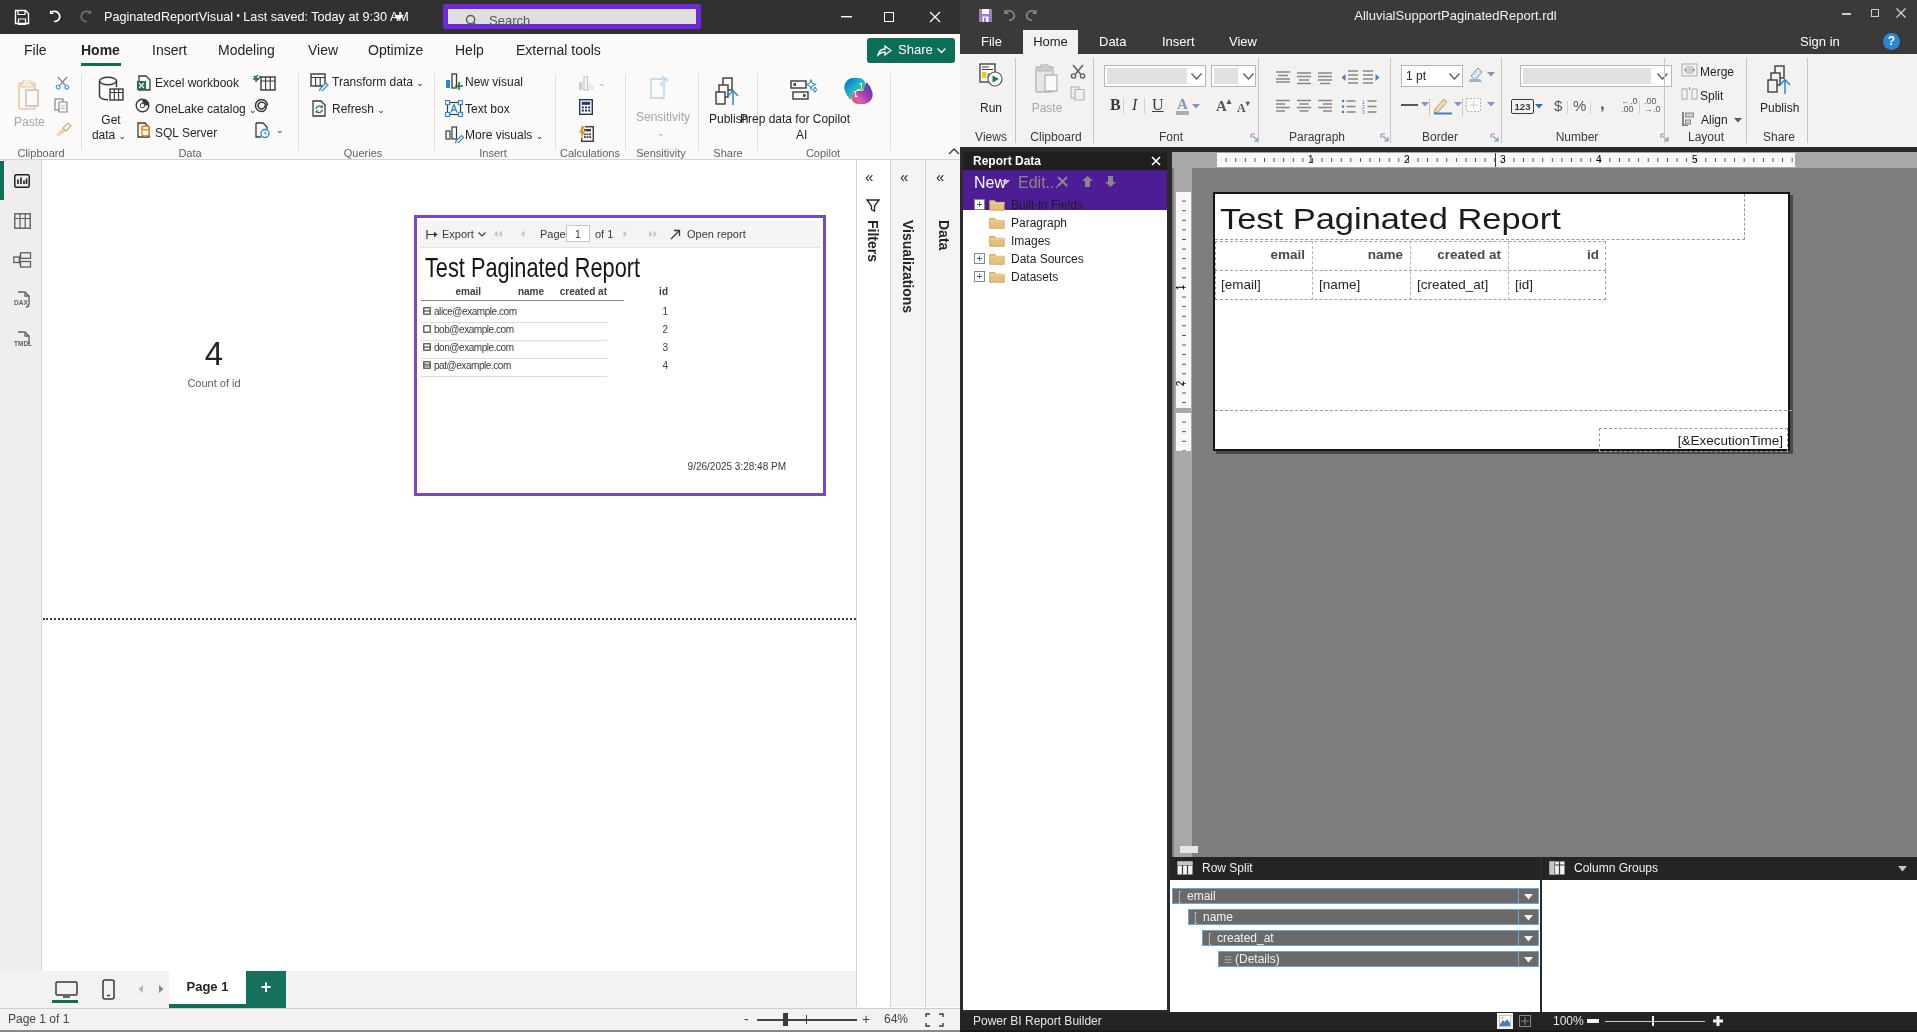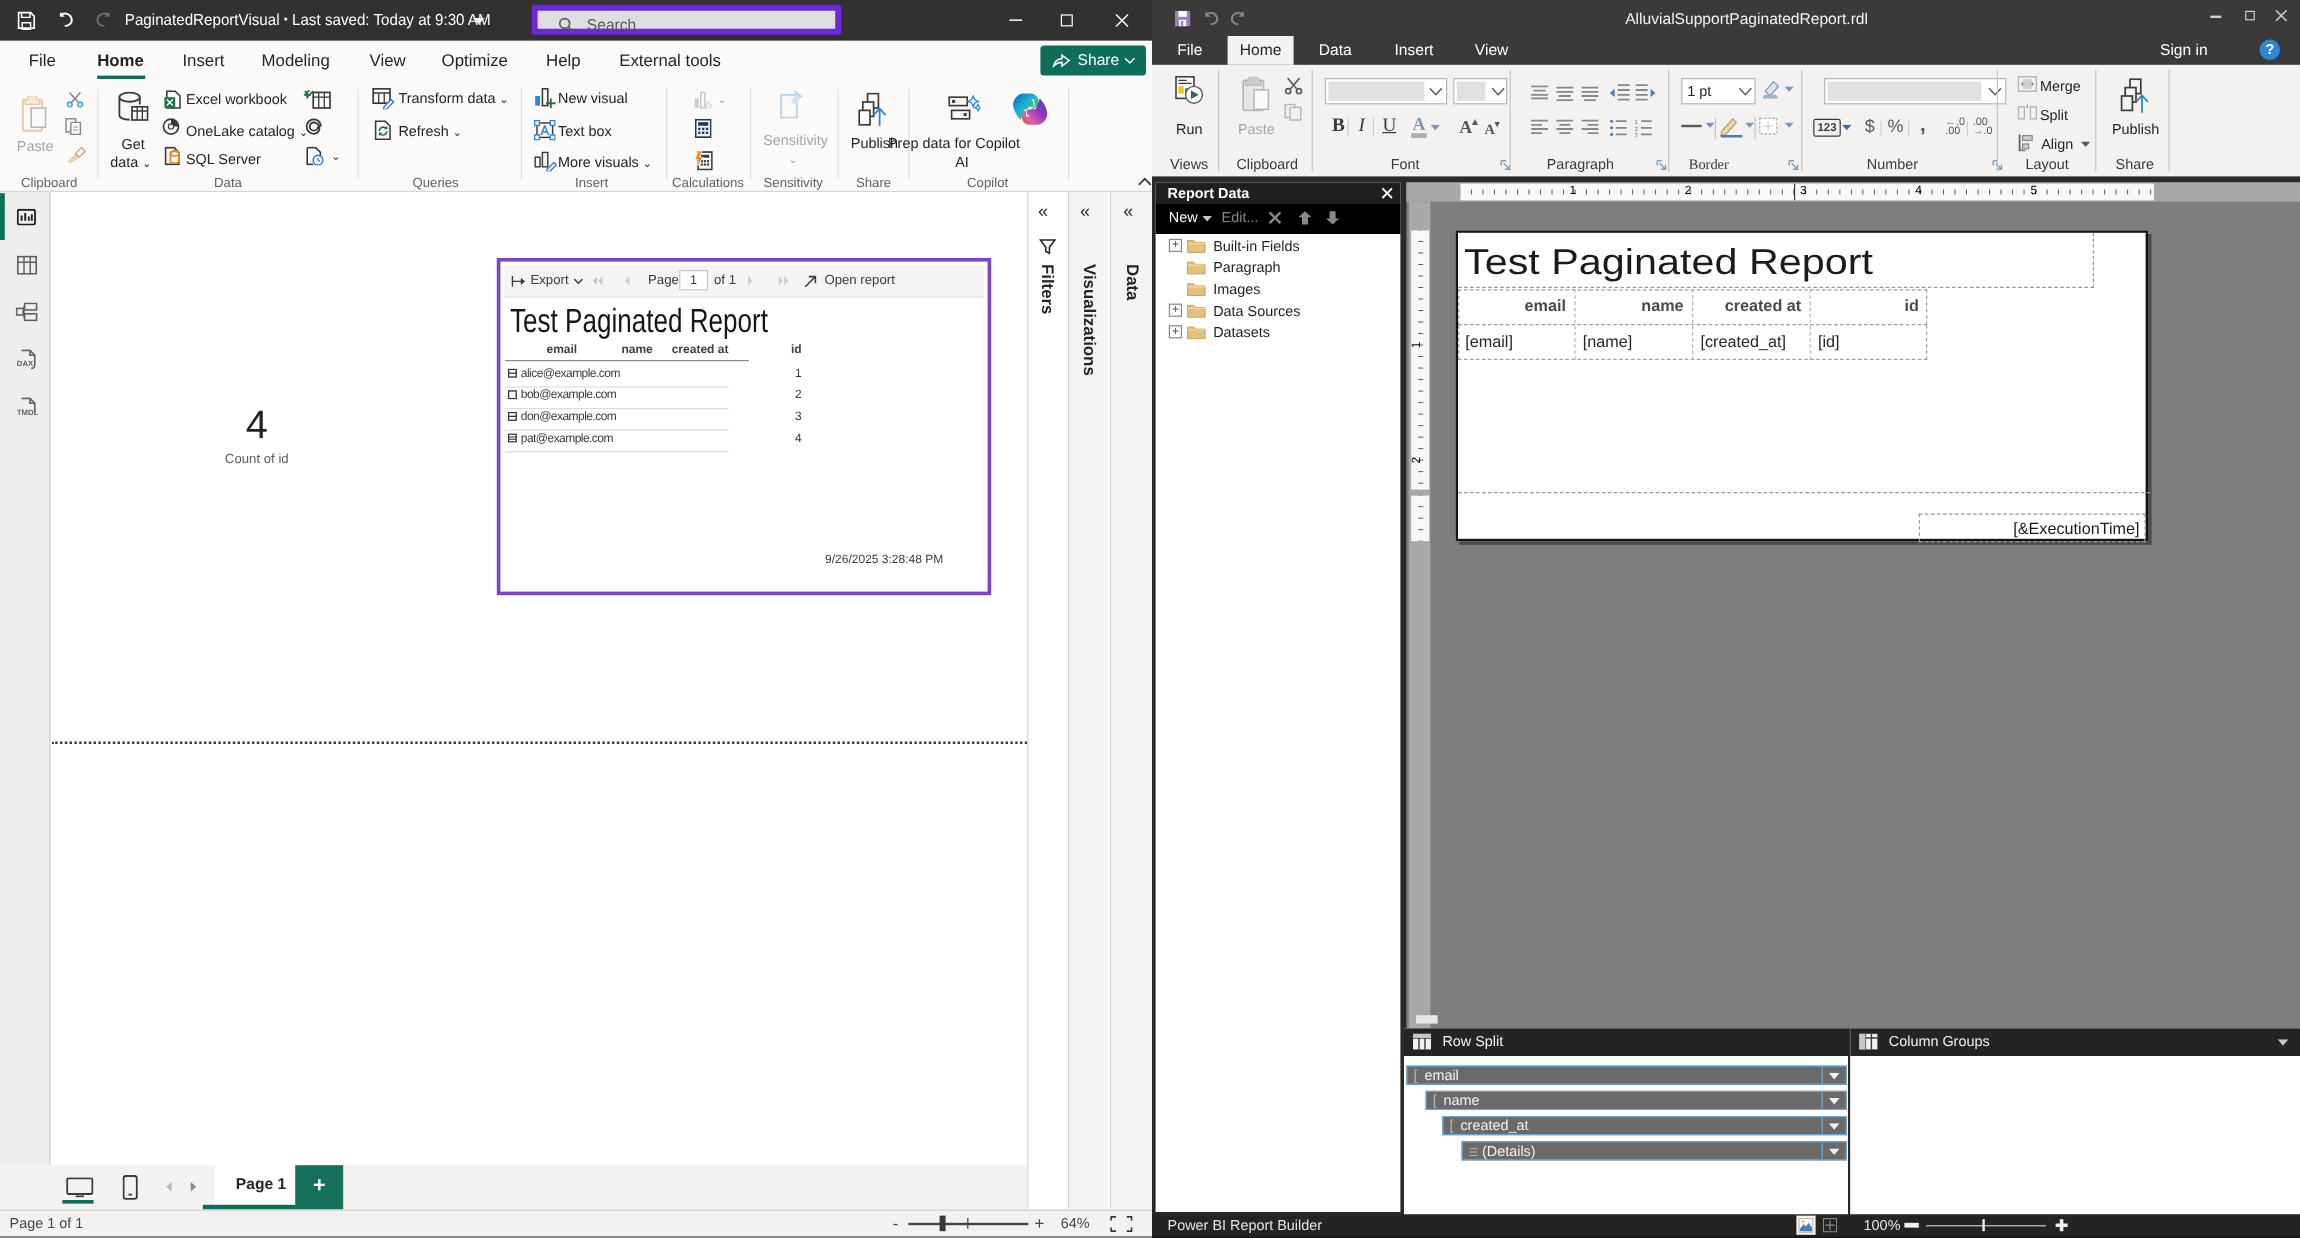--- a/index.html
+++ b/index.html
@@ -25,21 +25,21 @@
 
 #rapp{position:absolute;left:960px;top:0;width:957px;height:1032px;background:#2b2a29;}
 .rt-title{position:absolute;left:0;top:0;width:957px;height:30px;background:#3b3a38;color:#fff;}
 .rt-tabs{position:absolute;left:0;top:30px;width:957px;height:24px;background:#3b3a38;color:#fff;font-size:13px;}
 .rt-ribbon{position:absolute;left:0;top:54px;width:957px;height:93px;background:#f3f2f1;}
 .rrsep{position:absolute;top:4px;width:1px;height:85px;background:#c8c6c4;}
 .rrlabel{position:absolute;top:76px;font-size:12px;color:#3b3a39;text-align:center;}
 
 .rd-panel{position:absolute;left:3px;top:152px;width:204px;height:858px;background:#fff;}
 .rd-head{position:absolute;left:0;top:0;width:204px;height:18px;background:#201f1e;color:#fff;font-size:12px;font-weight:700;}
-.rd-tool{position:absolute;left:0;top:18px;width:204px;height:25px;background:#000000;color:#fff;font-size:12px;}
+.rd-tool{position:absolute;left:0;top:18px;width:204px;height:40px;background:#4c1d95;color:#fff;font-size:16px;}
 .tree-row{position:absolute;left:0;width:204px;height:18px;font-size:12px;color:#201f1e;}
 .folder{position:absolute;left:26px;top:2px;width:16px;height:13px;}
 .expander{position:absolute;left:11px;top:3px;width:11px;height:11px;background:#fff;border:1px solid #8a8886;}
 
 .design{position:absolute;left:212px;top:152px;width:745px;height:705px;background:#7f7e7d;}
 .row-groups{position:absolute;left:210px;top:857px;width:370px;height:155px;background:#fff;}
 .col-groups{position:absolute;left:582px;top:857px;width:375px;height:155px;background:#fff;}
 .grp-head{position:absolute;left:0;top:0;height:23px;background:#252423;color:#f3f2f1;font-size:12px;}
 .grp-bar{position:absolute;height:16px;background:#6c6a68;border:1px solid #62a8dc;color:#f3f2f1;font-size:12px;}
 .rt-status{position:absolute;left:0;top:1012px;width:957px;height:18px;background:#252423;color:#e8e6e4;font-size:12px;}
@@ -433,21 +433,21 @@
     <svg class="abs" style="left:102px;top:8px" width="13" height="21" viewBox="0 0 13 21">
           <rect x="1" y="1" width="11" height="19" rx="2" fill="none" stroke="#3b3a39" stroke-width="1.5"></rect>
           <path d="M5 16.5 h3" stroke="#3b3a39" stroke-width="1.5"></path>
         </svg>
     <svg class="abs" style="left:137px;top:13px" width="7" height="10" viewBox="0 0 7 10">
           <path d="M6 1 L1.5 5 L6 9z" fill="#b8b6b4"></path>
         </svg>
     <svg class="abs" style="left:158px;top:13px" width="7" height="10" viewBox="0 0 7 10">
           <path d="M1 1 L5.5 5 L1 9z" fill="#8a8886"></path>
         </svg>
-    <div class="abs" style="left:179px;top:0px;width:77px;height:33px;background:#fff;text-align:center;font-size:13px;font-weight:700;color:#252423;">
+    <div class="abs" style="left:169px;top:0px;width:77px;height:33px;background:#fff;text-align:center;font-size:13px;font-weight:700;color:#252423;">
           <div style="margin-top:8px;">Page 1</div>
         </div>
     <div class="abs" style="left:169px;top:33px;width:77px;height:4px;background:#0d6e5a;"></div>
     <div class="abs" style="left:246px;top:0px;width:40px;height:37px;background:#15705c;color:#fff;text-align:center;">
           <div style="margin-top:6px;font-size:18px;font-weight:700;">+</div>
         </div>
   </div>
   <div class="lt-status">
     <div class="abs" style="left:8px;top:3px;">Page 1 of 1</div>
     <div class="abs" style="left:744px;top:2px;font-size:14px;">-</div>
@@ -631,21 +631,21 @@
           <path d="M0 0 L4 4.5 L8 0z" fill="#7a96c2"></path>
         </svg>
     <div class="abs" style="left:502px;top:44px;width:1px;height:18px;background:#c8c6c4;"></div>
     <svg class="abs" style="left:505px;top:43px" width="17" height="16" viewBox="0 0 17 16">
           <rect x="1.5" y="1.5" width="14" height="13" fill="#fff" stroke="#b8b6b4" stroke-width="1.2" stroke-dasharray="2 1.5"></rect>
           <path d="M4 8 h9 M8.5 4 v8" stroke="#d0cecc" stroke-width="1"></path>
         </svg>
     <svg class="abs" style="left:527px;top:48px" width="8" height="5" viewBox="0 0 8 5">
           <path d="M0 0 L4 4.5 L8 0z" fill="#7a96c2"></path>
         </svg>
-    <div class="rrlabel" style="left:431px;width:66px;font-family:Liberation Serif, serif;">Border</div>
+    <div class="rrlabel" style="left:447px;width:66px;">Border</div>
     <svg class="abs" style="left:530px;top:79px" width="9" height="9" viewBox="0 0 9 9">
           <path d="M1 1 h4 M1 1 v4 M3 3 L8 8 M8 4 v4 h-4" fill="none" stroke="#7a9cc6" stroke-width="1.2"></path>
         </svg>
     <div class="rrsep" style="left:541px;"></div>
     
     <div class="abs" style="left:560px;top:11px;width:152px;height:22px;background:#fff;border:1px solid #b8b6b4;">
           <div style="position:absolute;left:2px;top:2px;width:128px;height:16px;background:#e3e1df;"></div>
           <svg class="abs" style="left:136px;top:7px" width="11" height="7" viewBox="0 0 11 7">
             <path d="M0.5 0.5 L5.5 6 L10.5 0.5" fill="none" stroke="#5a5856" stroke-width="1.2"></path>
           </svg>

